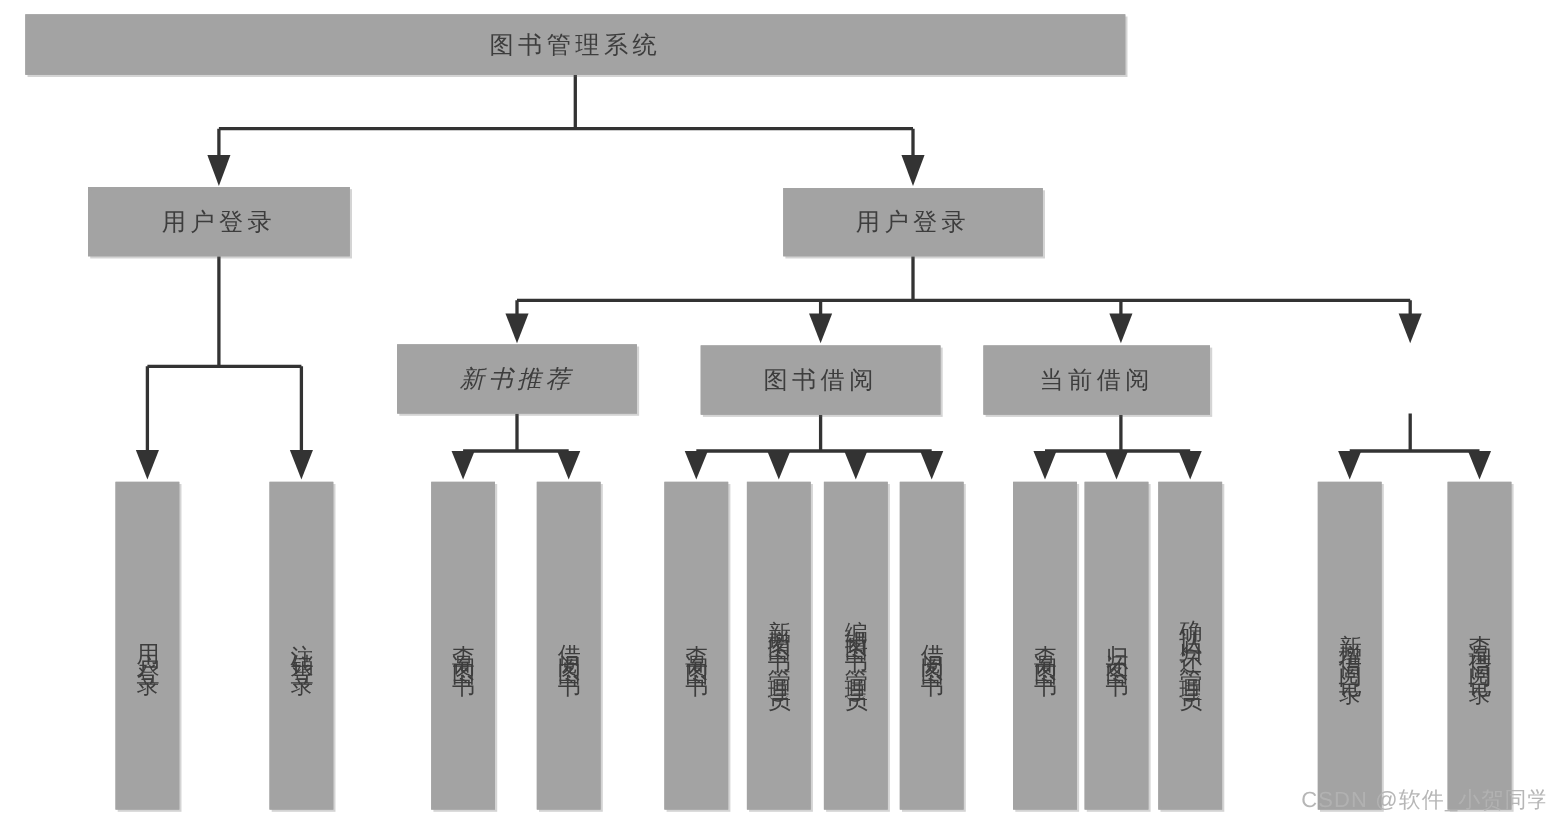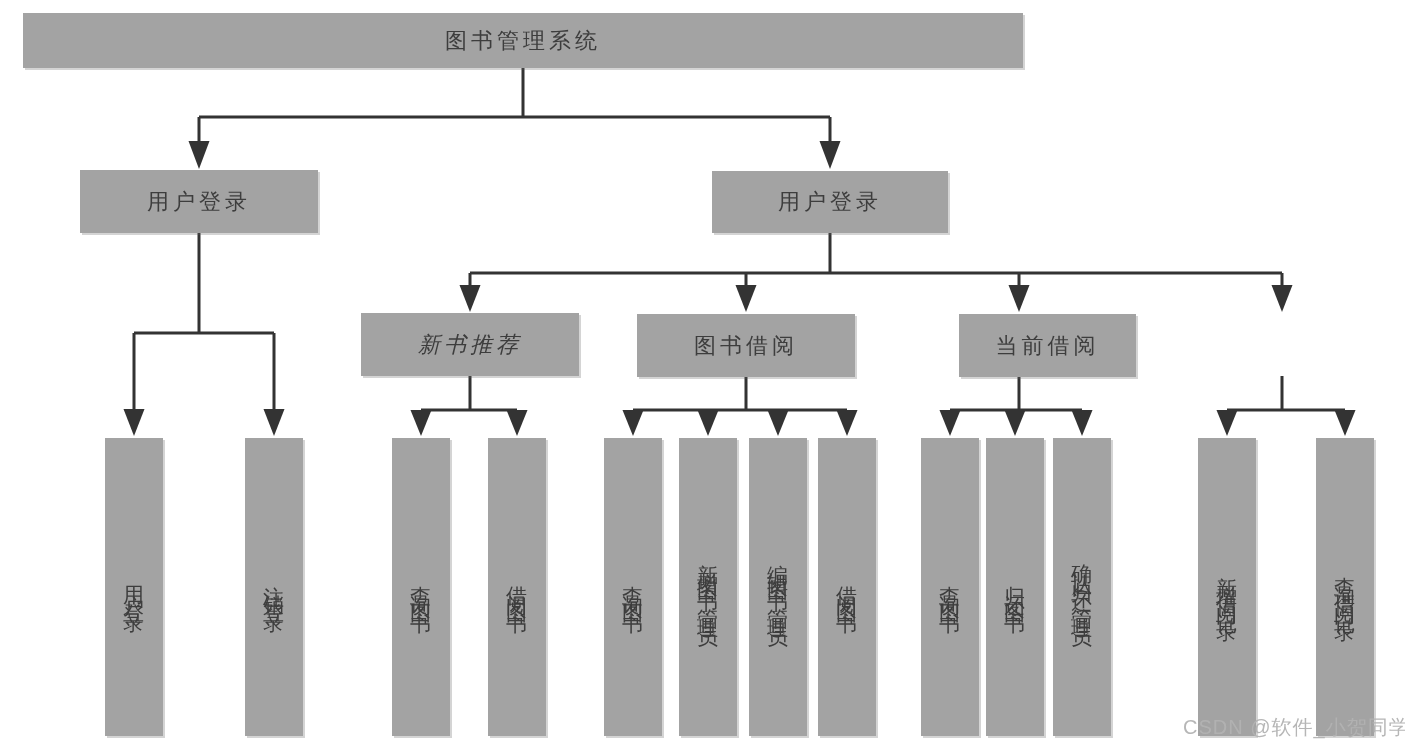--- a/index.html
+++ b/index.html
@@ -110,21 +110,21 @@
   <div class="box hbox" style="left:712px; top:171px; width:236px; height:62px;">
     <span>用户登录</span>
   </div>
 
   <div class="box hbox" style="left:361px; top:313px; width:218px; height:63px;font-style:italic;">
     <span>新书推荐</span>
   </div>
   <div class="box hbox" style="left:637px; top:314px; width:218px; height:63px;font-family:Liberation Serif, serif;">
     <span>图书借阅</span>
   </div>
-  <div class="box hbox" style="left:959px; top:314px; width:177px; height:63px;">
+  <div class="box hbox" style="left:894px; top:314px; width:206px; height:63px;">
     <span>当前借阅</span>
   </div>
 
   <div class="box leaf" style="left:105px;">
     <span class="vtext">用户登录</span>
   </div>
   <div class="box leaf" style="left:245px;">
     <span class="vtext">注销登录</span>
   </div>
 

